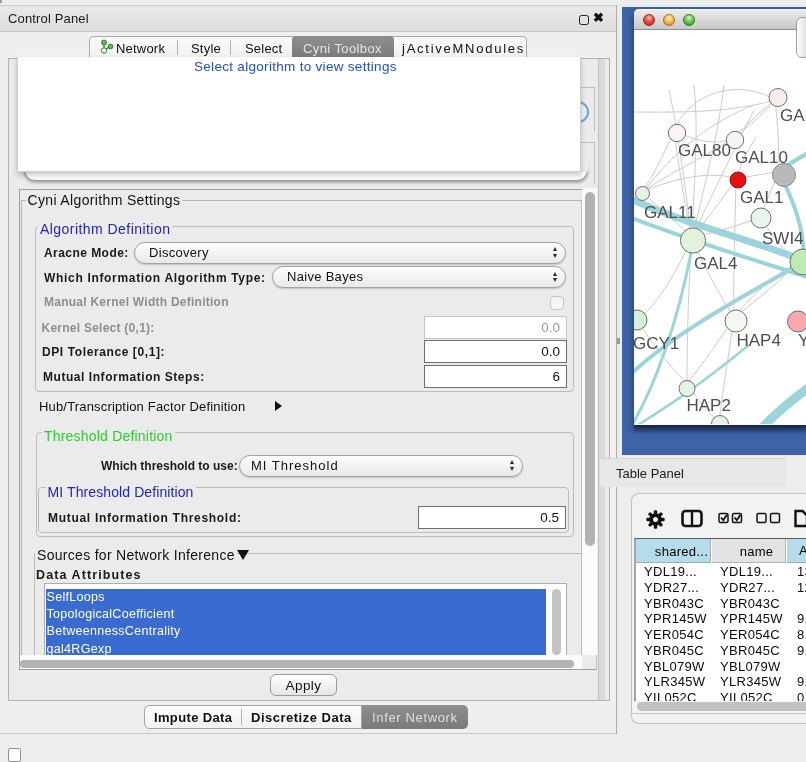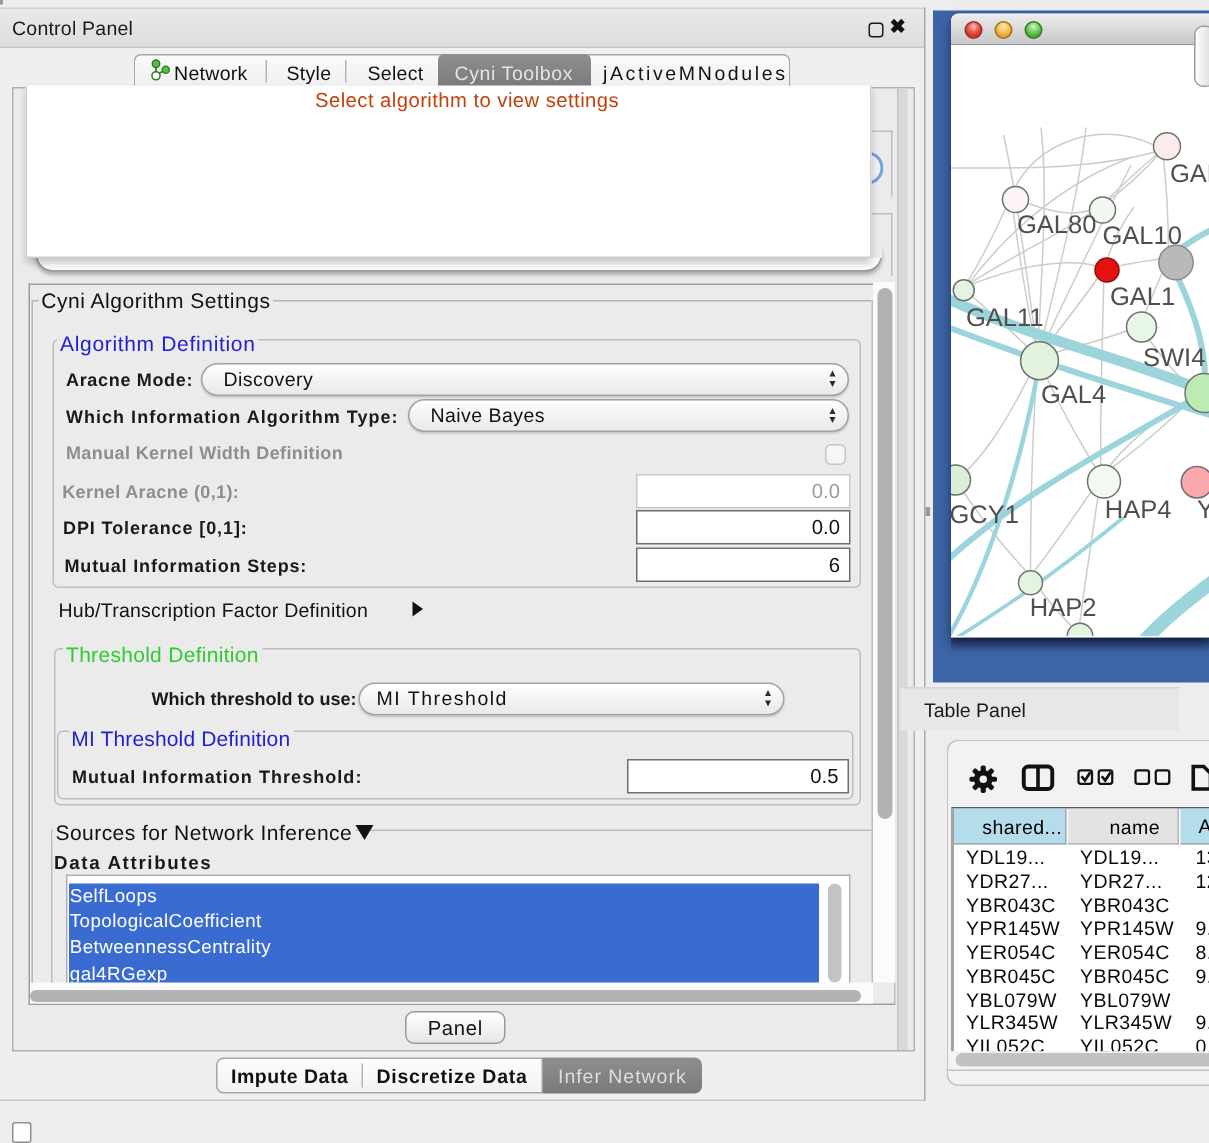--- a/index.html
+++ b/index.html
@@ -92,21 +92,21 @@
 <div class="lbl" style="left:44px;top:271px;letter-spacing:0.68px;">Which Information Algorithm Type:</div>
 <div class="combo" style="left:272px;top:266px;width:294px;">
   <div class="txt">Naive Bayes</div>
     <div class="arr">
       <i class="up"></i>
       <i class="dn"></i>
     </div>
 </div>
 <div class="lbl gray" style="left:44px;top:295px;">Manual Kernel Width Definition</div>
 <div class="abs" style="left:550px;top:295.5px;width:14px;height:14px;background:#f6f6f6;border:1.5px solid #c4c4c4;border-radius:4px;"></div>
-<div class="lbl gray" style="left:41.5px;top:321px;">Kernel Aracne (0,1):</div>
+<div class="lbl gray" style="left:41.5px;top:321px;">Kernel Select (0,1):</div>
 <div class="field" style="left:424px;top:315.5px;width:143px;border-color:#c6c6c6;color:#9b9b9b;">0.0</div>
 <div class="lbl" style="left:42px;top:345px;letter-spacing:0.6px;">DPI Tolerance [0,1]:</div>
 <div class="field" style="left:424px;top:340px;width:143px;">0.0</div>
 <div class="lbl" style="left:43px;top:370px;letter-spacing:0.55px;">Mutual Information Steps:</div>
 <div class="field" style="left:424px;top:365px;width:143px;">6</div>
 
 <div class="abs" style="left:39px;top:399px;font-size:13px;color:#111;letter-spacing:0.17px;">Hub/Transcription Factor Definition</div>
 <div class="abs" style="left:275px;top:401px;width:0;height:0;border-left:7.5px solid #111;border-top:5.8px solid transparent;border-bottom:5.8px solid transparent;"></div>
 
 <div class="groupline" style="left:36px;top:432px;width:537.5px;height:105px;"></div>
@@ -129,35 +129,35 @@
 <div class="abs" style="left:33.5px;top:553px;width:1px;height:102px;background:#bdbdbd;"></div>
 <div class="gb-label" style="left:35px;top:548px;color:#111;letter-spacing:0.3px;">Sources for Network Inference</div>
 <div class="abs" style="left:237px;top:550px;width:0;height:0;border-top:10px solid #111;border-left:6.5px solid transparent;border-right:6.5px solid transparent;"></div>
 <div class="lbl" style="left:36px;top:568px;font-size:12.5px;letter-spacing:1.1px;">Data Attributes</div>
 
 <div class="abs" style="left:44px;top:583px;width:523px;height:72px;background:#ffffff;border:1px solid #adadad;border-bottom:none;overflow:hidden;">
   <div class="abs" style="left:0.5px;top:5px;width:500px;background:#3a6bd0;color:#fff;font-size:12.5px;line-height:17.2px;padding-left:1px;letter-spacing:0.3px;">SelfLoops<br>TopologicalCoefficient<br>BetweennessCentrality<br>gal4RGexp</div>
   <div class="abs" style="left:507px;top:5px;width:9px;height:66px;background:#c3c3c3;border-radius:4.5px;"></div>
 </div>
 
-<div class="abs" style="left:270px;top:674px;width:67px;height:22px;border:1px solid #9a9a9a;border-radius:6px;background:linear-gradient(#ffffff,#f2f2f2 50%,#e6e6e6);text-align:center;font-size:13.5px;color:#111;padding-top:3px;letter-spacing:0.45px;">Panel</div>
+<div class="abs" style="left:270px;top:674px;width:67px;height:22px;border:1px solid #9a9a9a;border-radius:6px;background:linear-gradient(#ffffff,#f2f2f2 50%,#e6e6e6);text-align:center;font-size:13.5px;color:#111;padding-top:3px;letter-spacing:0.45px;">Apply</div>
 
 <div class="abs" style="left:144px;top:705px;width:218px;height:24px;background:linear-gradient(#fdfdfd,#f2f2f2);border:1px solid #a5a5a5;border-radius:5px 0 0 5px;"></div>
 <div class="abs" style="left:241px;top:709px;width:1px;height:16px;background:#b5b5b5;"></div>
 <div class="abs" style="left:362px;top:705px;width:106px;height:24px;background:linear-gradient(#8e8e8e,#7a7a7a);border-radius:0 5px 5px 0;"></div>
 <div class="abs" style="left:154px;top:710px;font-size:13px;font-weight:bold;color:#111;letter-spacing:0.35px;">Impute Data</div>
 <div class="abs" style="left:251px;top:710px;font-size:13px;font-weight:bold;color:#111;letter-spacing:0.5px;">Discretize Data</div>
 <div class="abs" style="left:372px;top:710px;font-size:13px;color:#dedede;letter-spacing:0.65px;">Infer Network</div>
 
 <div class="abs" style="left:617px;top:338px;width:3px;height:6px;background:#9a9a9a;"></div>
 
 <div class="abs" style="left:8px;top:748px;width:13px;height:14px;border:1px solid #8f8f8f;background:#fdfdfd;border-radius:2px;"></div>
 
 <div class="abs" style="left:17px;top:57px;width:564px;height:115px;background:#ffffff;border:1px solid #cfcfcf;border-top:none;box-shadow:0 3px 5px rgba(0,0,0,0.22);">
-  <div class="abs" style="left:176px;top:2px;font-size:13.5px;color:#c2410c;letter-spacing:0.3px;margin-left:16px;">Select algorithm to view settings</div>
+  <div class="abs" style="left:176px;top:2px;font-size:13.5px;color:#1d4ed8;letter-spacing:0.3px;">Select algorithm to view settings</div>
 </div>
 
 <div class="abs" style="left:622px;top:7px;width:184px;height:448px;background:#3d64a6;"></div>
 
 <div class="abs" style="left:634px;top:9px;width:172px;height:416px;background:#fff;border-radius:5px 0 0 0;box-shadow:0 4px 7px rgba(0,0,20,0.5);">
   <div class="abs" style="left:0;top:0;width:172px;height:21px;background:linear-gradient(#ebebeb,#c8c8c8);border-top:1px solid #f5f5f5;border-bottom:1px solid #8f8f8f;border-radius:5px 0 0 0;"></div>
   <div class="abs" style="left:9px;top:4.5px;width:12px;height:12px;border-radius:50%;background:radial-gradient(circle at 50% 28%, #fbc9c0 0%, #ee6a5e 32%, #dc3a2f 62%, #b02a21 100%);border:0.5px solid #9a2b24;"></div>
   <div class="abs" style="left:28.5px;top:4.5px;width:12px;height:12px;border-radius:50%;background:radial-gradient(circle at 50% 28%, #fdeebb 0%, #f8ce6e 32%, #eeaa38 62%, #c08a2a 100%);border:0.5px solid #9d7020;"></div>
   <div class="abs" style="left:49px;top:4.5px;width:12px;height:12px;border-radius:50%;background:radial-gradient(circle at 50% 28%, #d9f4c8 0%, #8ed47a 32%, #54b93f 62%, #388a2b 100%);border:0.5px solid #2e7c20;"></div>
   <div class="abs" style="left:0;top:21px;width:172px;height:395px;background:#ffffff;overflow:hidden;">

